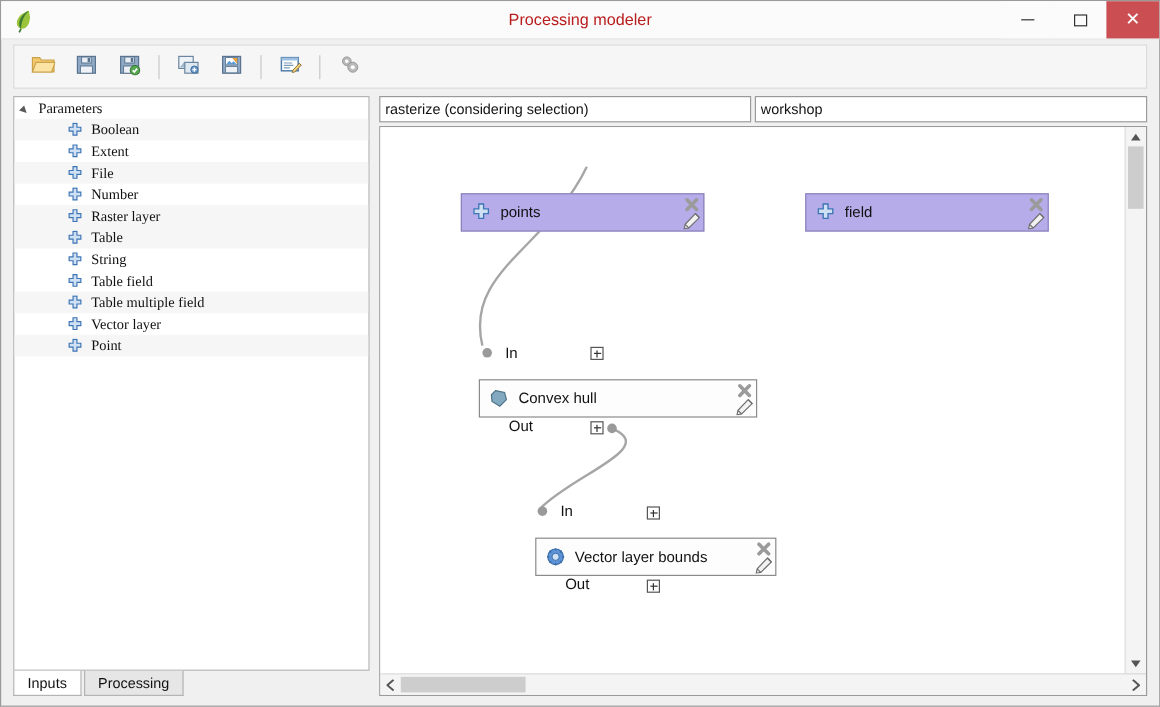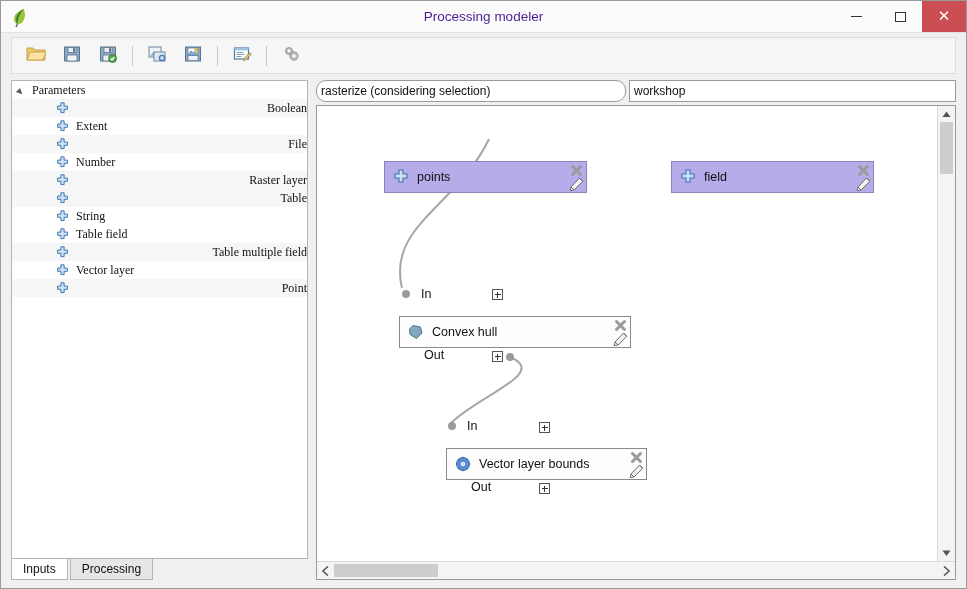--- a/index.html
+++ b/index.html
@@ -26,21 +26,21 @@
     border-bottom:1px solid #e2e2e2;
     display:flex;align-items:center;
   }
   #app-icon{
     width:22px;height:22px;margin-left:8px;position:relative;flex:0 0 22px;
   }
   #app-icon svg{display:block;}
   #title-text{
     position:absolute;left:0;right:0;top:0;height:31px;
     line-height:31px;text-align:center;
-    font-size:13.5px;color:#4c1d95;
+    font-size:13.5px;color:#b91c1c;
     pointer-events:none;
   }
   #winbuttons{margin-left:auto;display:flex;height:31px;}
   .winbtn{
     width:44px;height:31px;display:flex;align-items:center;justify-content:center;
     background:#fbfbfb;
   }
   .winbtn.close{background:#cb4f52;}
   .winbtn .glyph{display:block;}
   .min-glyph{width:11px;height:1px;background:#333;}
@@ -76,21 +76,21 @@
   #tree{
     flex:1 1 auto;min-height:0;
     background:#ffffff;
     border:1px solid #b4b4b4;
     overflow:hidden;position:relative;
   }
   .tree-row{
     height:18px;line-height:18px;display:flex;align-items:center;
     padding-left:6px;font-size:12px;white-space:nowrap;font-family:Liberation Serif, serif;
   }
-  .tree-row.alt{background:#f6f6f6;justify-content:space-between;}
+  .tree-row.alt{background:#f6f6f6;}
   .tree-root{font-size:12px;color:#111;}
   .tri{
     width:9px;height:9px;margin-right:5px;flex:0 0 9px;position:relative;
   }
   .tri:before{
     content:"";position:absolute;left:0;top:1px;
     border-left:6px solid #5a5a5a;
     border-top:3.5px solid transparent;
     border-bottom:3.5px solid transparent;
     transform:rotate(45deg);transform-origin:0 50%;
@@ -120,21 +120,21 @@
   #namefields{
     flex:0 0 22px;display:flex;gap:3px;margin-bottom:3px;
   }
   .namefield{
     height:22px;box-sizing:border-box;
     border:1px solid #9a9a9a;background:#fff;
     font-family:"Liberation Sans",sans-serif;font-size:12px;color:#111;
     padding:0 4px;line-height:20px;
     outline:none;
   }
-  #field-left{flex:0 0 310px;border-radius:10px;}
+  #field-left{flex:0 0 310px;}
   #field-right{flex:1 1 auto;}
 
   #canvaswrap{
     flex:1 1 auto;display:flex;flex-direction:column;min-height:0;
     border:1px solid #9a9a9a;background:#fff;box-sizing:border-box;
   }
   #canvasrow{flex:1 1 auto;display:flex;min-height:0;}
   #canvas{
     flex:1 1 auto;position:relative;overflow:hidden;background:#ffffff;
   }

